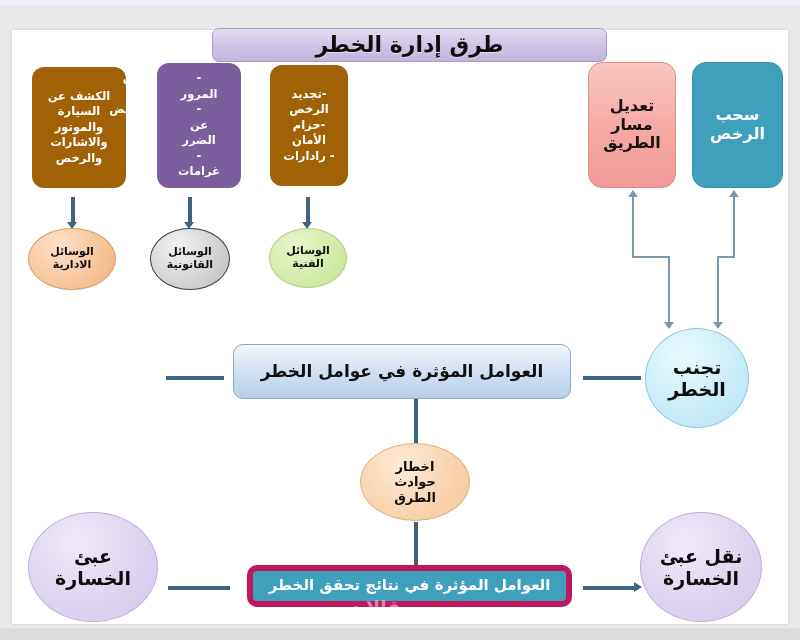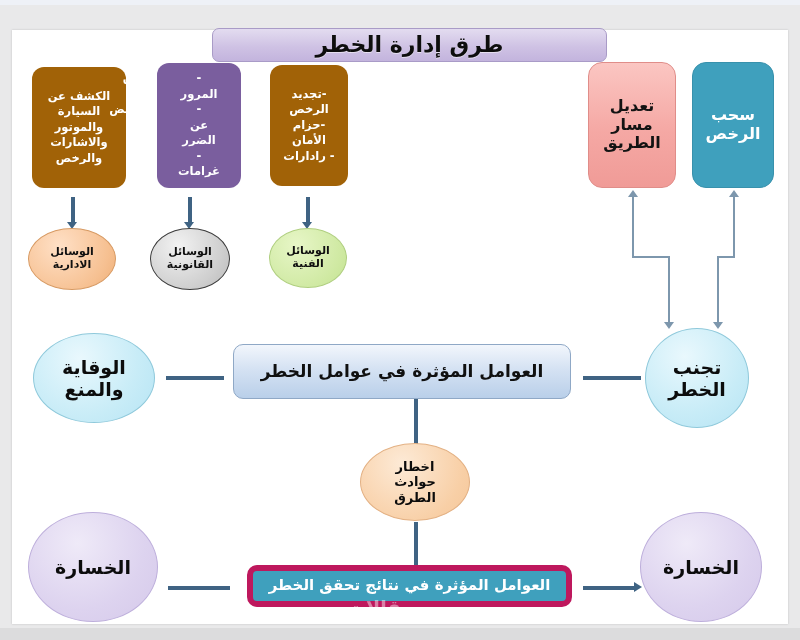--- a/index.html
+++ b/index.html
@@ -201,45 +201,39 @@
   </div>
 
   <div class="node rrect rrect-pink" style="left:588px;top:62px;width:88px;height:126px;">
     <span>
       <span>تعديل</span>
       <span>مسار</span>
       <span>الطريق</span>
     </span>
   </div>
 
-  <div class="node rrect rrect-teal" style="left:692px;top:62px;width:82px;height:126px;">
+  <div class="node rrect rrect-teal" style="left:692px;top:62px;width:91px;height:126px;">
     <span>
       <span>سحب</span>
       <span>الرخص</span>
     </span>
   </div>
 
   <div class="line vline thin" style="left:632px;top:196px;width:2px;height:62px;"></div>
   <div class="arrow-up-head" style="left:628px;top:190px;"></div>
   <div class="line hline thin" style="left:632px;top:256px;width:38px;height:2px;"></div>
   <div class="line vline thin" style="left:668px;top:256px;width:2px;height:68px;"></div>
   <div class="arrow-down-head thinhead" style="left:664px;top:322px;"></div>
 
   <div class="line vline thin" style="left:733px;top:196px;width:2px;height:62px;"></div>
   <div class="arrow-up-head" style="left:729px;top:190px;"></div>
   <div class="line hline thin" style="left:717px;top:256px;width:18px;height:2px;"></div>
   <div class="line vline thin" style="left:717px;top:256px;width:2px;height:68px;"></div>
   <div class="arrow-down-head thinhead" style="left:713px;top:322px;"></div>
 
-  <div class="node bigoval oval-lightblue" style="left:33px;top:333px;width:122px;height:90px;">
-    <span>
-      <span>الوقاية</span>
-      <span>والمنع</span>
-    </span>
-  </div>
 
   <div class="line hline" style="left:166px;top:376px;width:58px;"></div>
 
   <div class="node banner banner-blue" style="left:233px;top:344px;width:338px;height:55px;">
     <span>العوامل المؤثرة في عوامل الخطر</span>
   </div>
 
   <div class="line hline" style="left:583px;top:376px;width:58px;"></div>
 
   <div class="node bigoval oval-lightblue" style="left:645px;top:328px;width:104px;height:100px;">
@@ -255,33 +249,35 @@
   <div class="node bigoval oval-peach" style="left:360px;top:443px;width:110px;height:78px;">
     <span>
       <span>اخطار</span>
       <span>حوادث</span>
       <span>الطرق</span>
     </span>
   </div>
 
   <div class="node bigoval oval-lilac" style="left:28px;top:512px;width:130px;height:110px;">
     <span>
+      <span>عبئ</span>
       <span>الخسارة</span>
     </span>
   </div>
 
   <div class="line hline" style="left:168px;top:586px;width:62px;"></div>
 
   <div class="node banner banner-teal" style="left:247px;top:565px;width:325px;height:42px;">
     <span>العوامل المؤثرة في نتائج تحقق الخطر</span>
   </div>
 
   <div class="watermark" style="left:347px;top:596px;">مقالات</div>
 
   <div class="line hline" style="left:583px;top:586px;width:52px;"></div>
   <div class="arrow-right-head" style="left:634px;top:582px;transform:scaleX(-1);"></div>
 
   <div class="node bigoval oval-lilac" style="left:640px;top:512px;width:122px;height:110px;">
     <span>
+      <span>نقل عبئ</span>
       <span>الخسارة</span>
     </span>
   </div>
 </div>
 
 </body></html>

